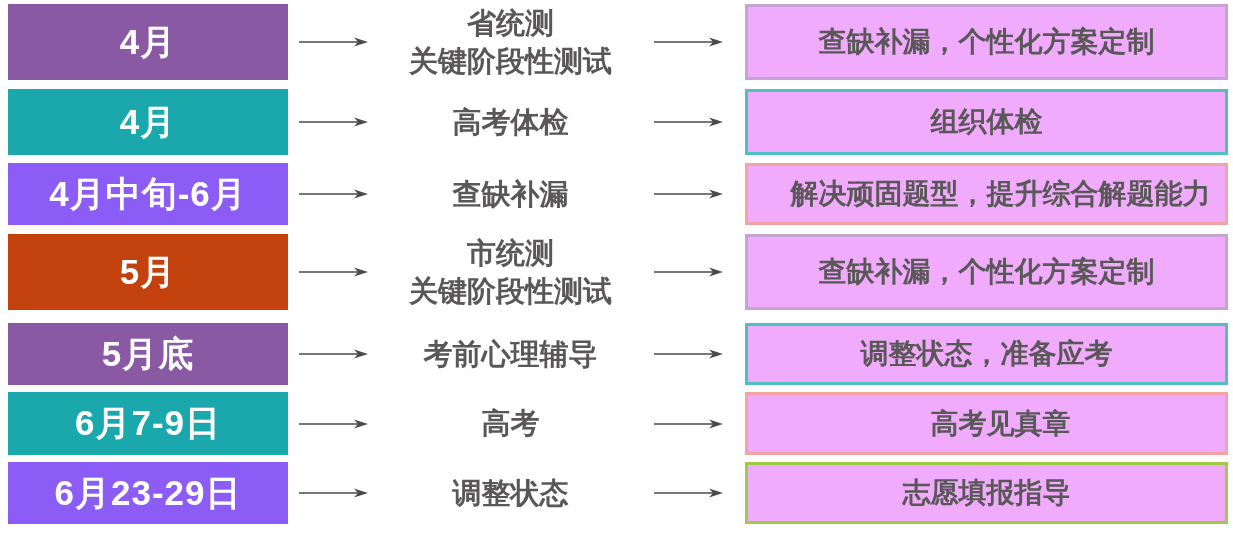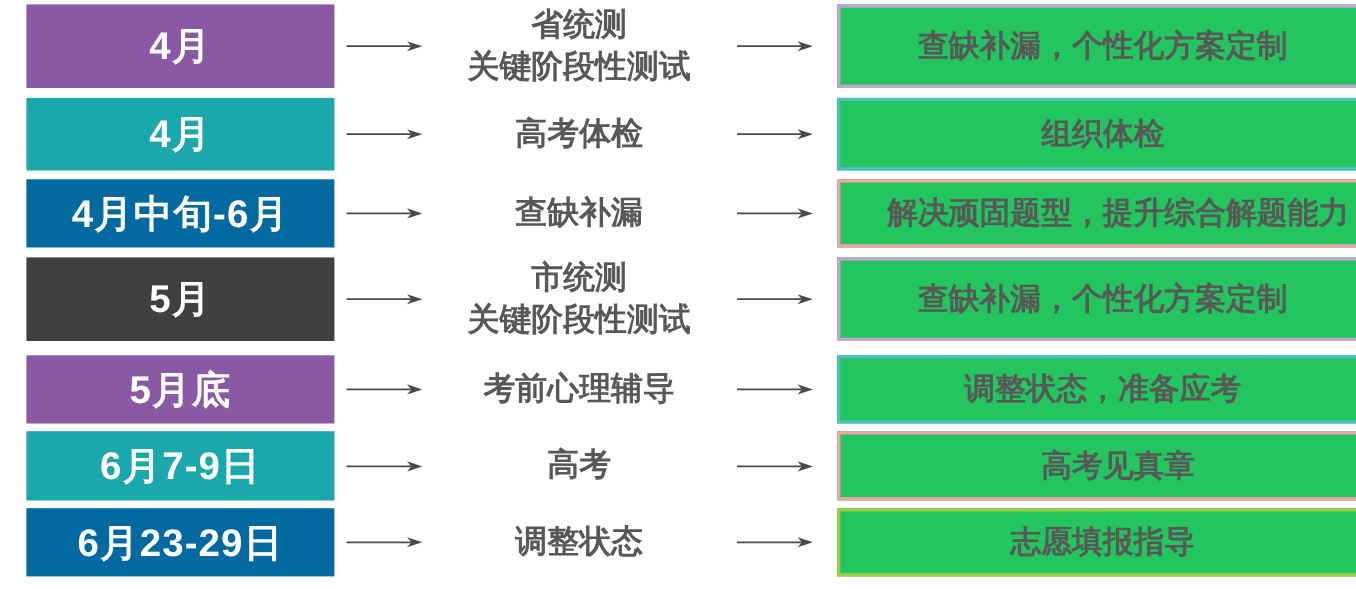--- a/index.html
+++ b/index.html
@@ -5,49 +5,49 @@
 <style>
   html,body{margin:0;padding:0;background:#ffffff;}
   body{
     width:1233px;height:535px;
     box-sizing:border-box;
     padding-top:4px;
     font-family:"Liberation Sans","DejaVu Sans",sans-serif;
     font-weight:bold;
     overflow:hidden;
   }
-  .row{display:flex;align-items:center;margin-left:16px;}
+  .row{display:flex;align-items:center;}
   .r1{height:76px;margin-bottom:9px;}
   .r2{height:66px;margin-bottom:8px;}
   .r3{height:62px;margin-bottom:9px;}
   .r4{height:76px;margin-bottom:13px;}
   .r5{height:62px;margin-bottom:7px;}
   .r6{height:63px;margin-bottom:7px;}
   .r7{height:62px;}
   .date-box{
     margin-left:8px;width:280px;height:100%;flex:none;
     display:flex;align-items:center;justify-content:center;
     color:#ffffff;font-size:35px;letter-spacing:1px;
   }
   .bg-purple{background:#8A59A4;}
   .bg-teal{background:#1BA8AD;}
-  .bg-coral{background:#0369a1;}
-  .bg-orange{background:#404040;}
+  .bg-coral{background:#8b5cf6;}
+  .bg-orange{background:#c2410c;}
   .arrow{width:70px;height:14px;flex:none;margin-left:10px;}
   .arrow.a2{margin-left:0;margin-right:22px;}
   .arrow line{stroke:#4a4a4a;stroke-width:1.6;}
   .arrow path{fill:#4a4a4a;}
   .event{
     width:285px;flex:none;text-align:center;
     color:#595757;font-size:29px;line-height:1.32;
   }
   .event .line{display:block;}
   .result-box{
     width:483px;height:100%;flex:none;box-sizing:border-box;
-    border:3px solid;background:#22c55e;
+    border:3px solid;background:#f0abfc;
     display:flex;align-items:center;justify-content:center;
     color:#595757;font-size:28px;text-align:center;
   }
   .bd-purple{border-color:#C5A3D3;}
   .bd-teal{border-color:#4CC2C0;}
   .bd-pink{border-color:#F2A3A3;padding-left:28px;}
   .bd-green{border-color:#9FCB47;}
 </style>
 </head>
 <body>

